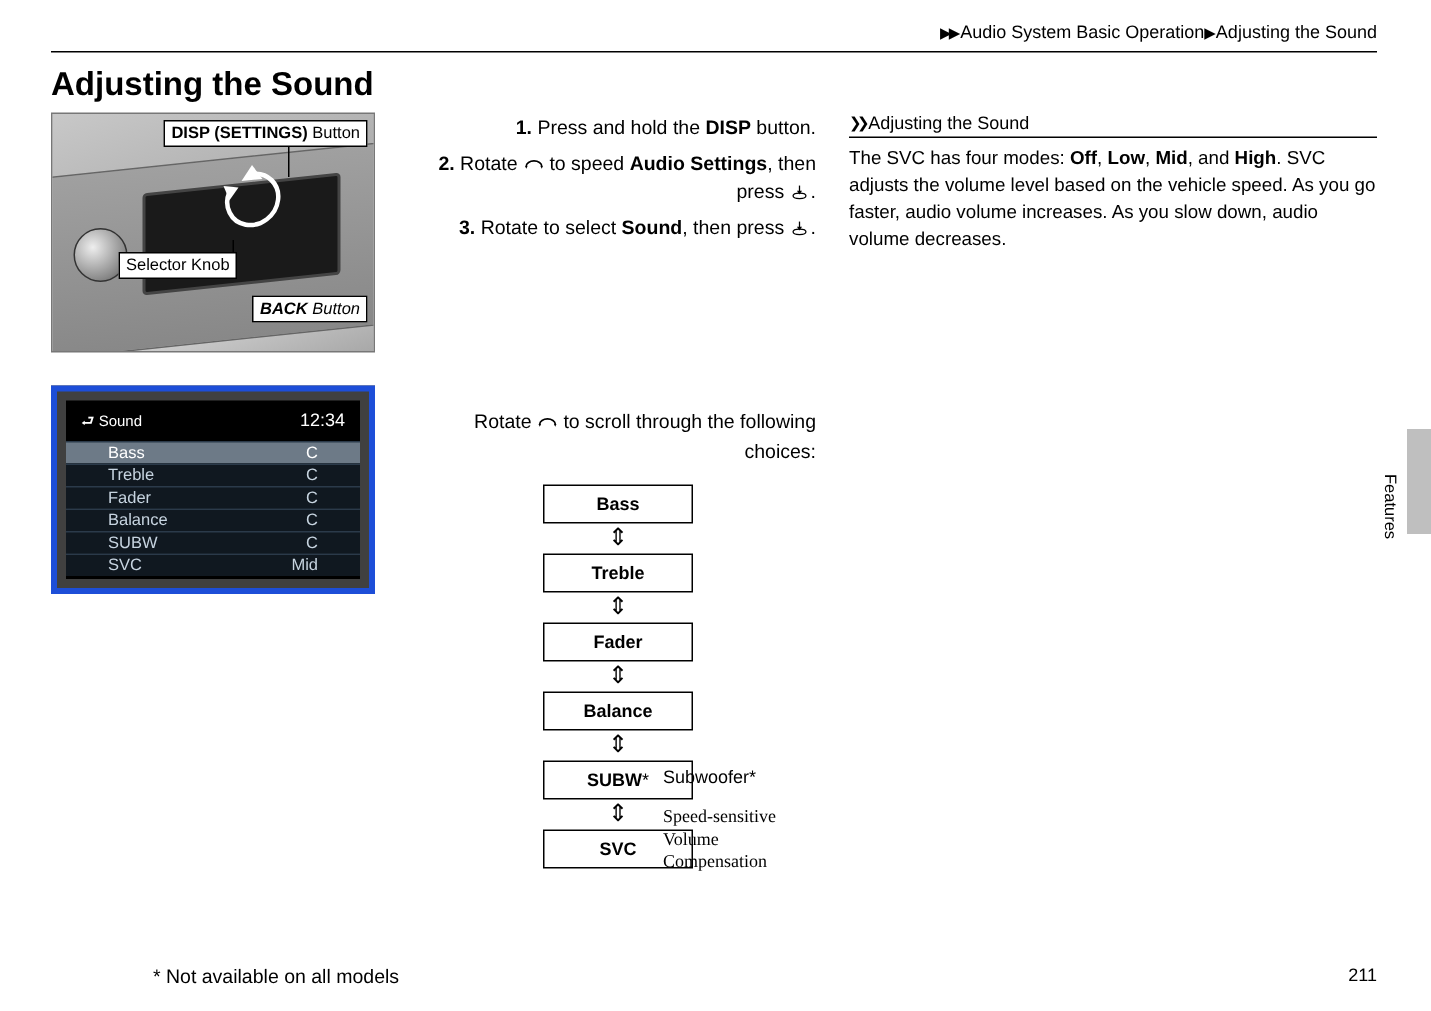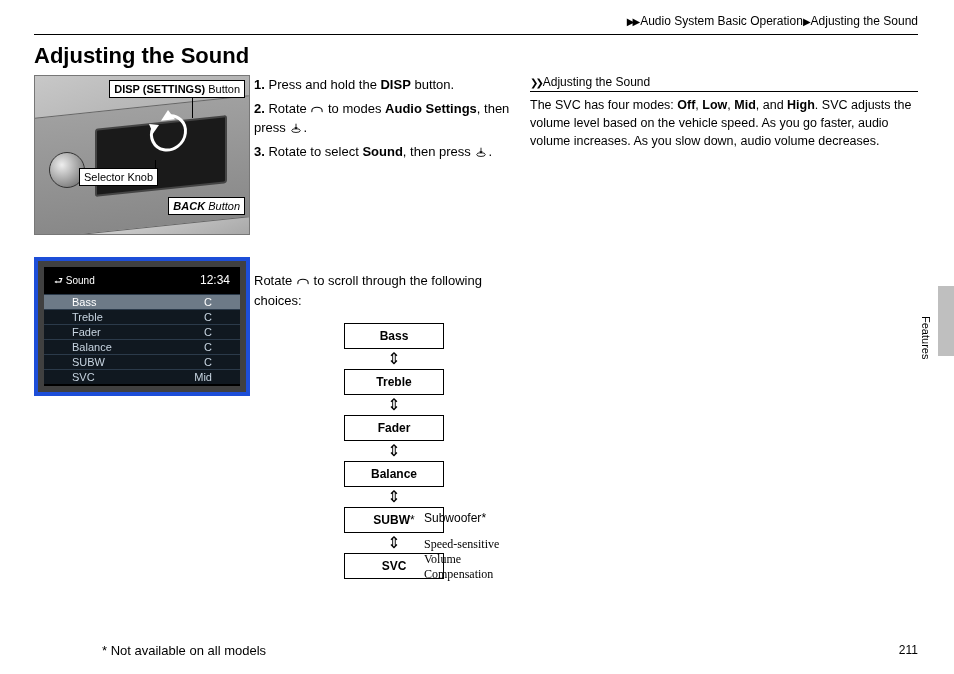--- a/index.html
+++ b/index.html
@@ -30,21 +30,21 @@
     border-top: 1px solid #000;
     margin-bottom: 8px;
   }
   h1.title {
     font-size: 22px;
     font-weight: bold;
     margin: 0 0 6px 0;
   }
   .columns {
     display: flex;
-    gap: 4px;
+    gap: 22px;
   }
   .col-left { width: 216px; flex: 0 0 216px; }
   .col-mid  { width: 272px; flex: 0 0 272px; }
   .col-right{ flex: 1; }
 
   
   .illus {
     border: 1px solid #777;
     position: relative;
     height: 158px;
@@ -109,21 +109,21 @@
   .ss-row {
     display:flex; justify-content:space-between;
     padding: 1px 28px 1px 28px;
     border-top:1px solid #2b3a4a;
     background:#101820;
     color:#c7d4e0;
   }
   .ss-row.hi { background:#6d7a87; color:#fff; }
 
   
-  .steps { font-size:13px; line-height:1.5; }
+  .steps { font-size:13px; line-height:1.5;text-align:right; }
   .steps p { margin: 0 0 4px 0; }
   .steps b { font-weight:bold; }
   .inline-icon {
     display:inline-block; width:14px; height:12px; vertical-align:-2px;
   }
   .scroll-intro { margin-top: 110px; }
 
   .flow {
     margin-top: 6px;
     position: relative;
@@ -267,21 +267,21 @@
 
     <div class="col-mid">
       <div class="steps">
         <p><b>1.</b><span> Press and hold the </span><b>DISP</b><span> button.</span></p>
         <p><b>2.</b><span> Rotate </span>
           <svg class="inline-icon" viewBox="0 0 16 14">
               <path d="M2 9a6 4 0 1 1 12 0" fill="none" stroke="#000" stroke-width="1.3"></path>
               <polygon points="1,9 3,9 2,11" fill="#000"></polygon>
               <polygon points="13,9 15,9 14,11" fill="#000"></polygon>
             </svg>
-          <span> to modes </span><b>Audio Settings</b><span>, then press </span>
+          <span> to speed </span><b>Audio Settings</b><span>, then press </span>
           <svg class="inline-icon" viewBox="0 0 14 14">
               <ellipse cx="7" cy="10" rx="5" ry="2.2" fill="none" stroke="#000"></ellipse>
               <path d="M7 2v5" stroke="#000"></path>
               <polygon points="5,6 9,6 7,9" fill="#000"></polygon>
             </svg><span>.</span>
         </p>
         <p><b>3.</b><span> Rotate to select </span><b>Sound</b><span>, then press </span>
           <svg class="inline-icon" viewBox="0 0 14 14">
               <ellipse cx="7" cy="10" rx="5" ry="2.2" fill="none" stroke="#000"></ellipse>
               <path d="M7 2v5" stroke="#000"></path>

